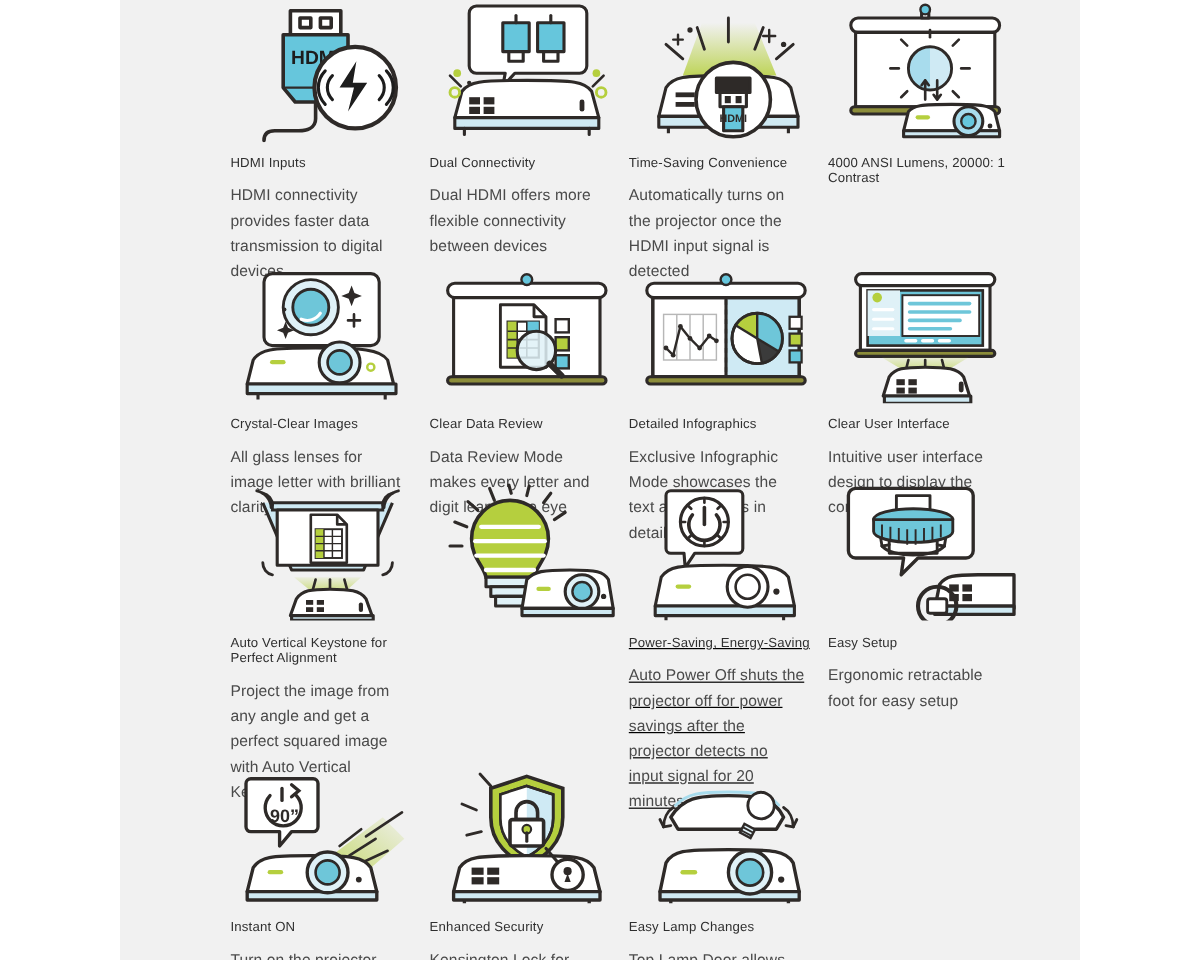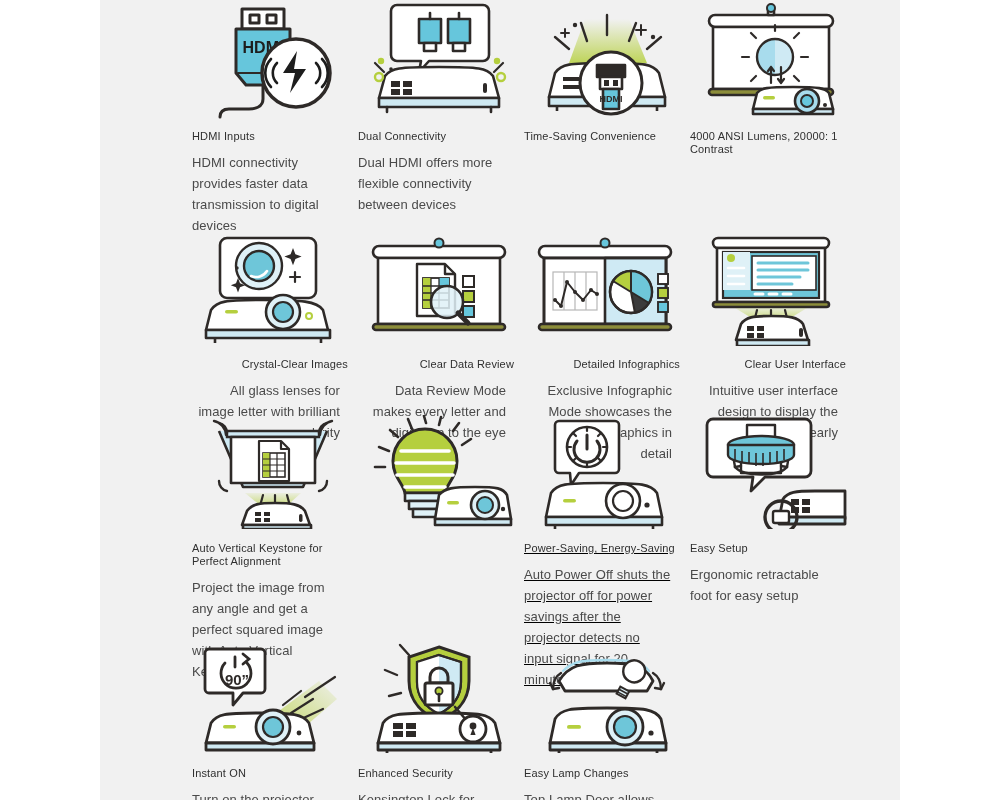--- a/index.html
+++ b/index.html
@@ -177,20 +177,21 @@
               </g>
               <g fill="#2e2a28">
                 <rect x="75" y="79" width="5" height="6"></rect>
                   <rect x="84" y="79" width="5" height="6"></rect>
               </g>
               <text x="82" y="101" font-family="'Liberation Sans',sans-serif" font-size="9" font-weight="bold" fill="#2e2a28" text-anchor="middle">HDMI</text>
             </svg>
           </div>
           <div class="txtblock" style="margin-top:10px;">
             <p class="ftitle">Time-Saving Convenience</p>
+            <p class="fdesc" style="margin-top:9px;">Automatically turns on the projector once the HDMI input signal is detected</p>
           </div>
         </div>
 
         <div class="cell">
           <div class="art">
             <svg width="152" height="118" viewBox="0 0 152 118">
               <g fill="none" stroke="#2e2a28" stroke-width="2.6" stroke-linejoin="round" stroke-linecap="round">
                 <rect x="14" y="14" width="124" height="12" rx="6" fill="#ffffff"></rect>
                 <rect x="18" y="26" width="116" height="62" fill="#ffffff"></rect>
                 <rect x="14" y="88" width="124" height="6" rx="3" fill="#8c8d3a"></rect>
@@ -225,21 +226,21 @@
             </svg>
           </div>
           <div class="txtblock" style="margin-top:10px;">
             <p class="ftitle">4000 ANSI Lumens, 20000: 1 Contrast</p>
           </div>
         </div>
 
       </div>
     </div>
 
-    <div class="rowwrap" style="top:228px;text-align:right;">
+    <div class="rowwrap" style="top:218px;">
       <div class="rowgrid">
 
         <div class="cell">
           <div class="art">
             <svg width="152" height="116" viewBox="0 0 152 116">
               <g fill="none" stroke="#2e2a28" stroke-width="2.6" stroke-linejoin="round" stroke-linecap="round">
                 <path d="M30 8 h82 a7 7 0 0 1 7 7 v46 a7 7 0 0 1 -7 7 h-22 l-6 12 l-6 -12 h-48 a7 7 0 0 1 -7 -7 v-46 a7 7 0 0 1 7 -7 z" fill="#ffffff"></path>
               </g>
               <circle cx="62" cy="36" r="23" fill="#dff1f7" stroke="#2e2a28" stroke-width="2.4"></circle>
               <circle cx="62" cy="36" r="15" fill="#6ec6d9" stroke="#2e2a28" stroke-width="2.4"></circle>
@@ -412,21 +413,21 @@
           </div>
           <div class="txtblock" style="margin-top:10px;">
             <p class="ftitle">Clear User Interface</p>
             <p class="fdesc" style="margin-top:9px;">Intuitive user interface design to display the content clearly</p>
           </div>
         </div>
 
       </div>
     </div>
 
-    <div class="rowwrap" style="top:412px;">
+    <div class="rowwrap" style="top:400px;">
       <div class="rowgrid">
 
         <div class="cell">
           <div class="art">
             <svg width="152" height="114" viewBox="0 0 152 114">
               <defs>
                 <linearGradient id="glowC" x1="0" y1="1" x2="0" y2="0">
                   <stop offset="0%" stop-color="#b5cf3e" stop-opacity=".9"></stop>
                   <stop offset="100%" stop-color="#b5cf3e" stop-opacity=".1"></stop>
                 </linearGradient>

